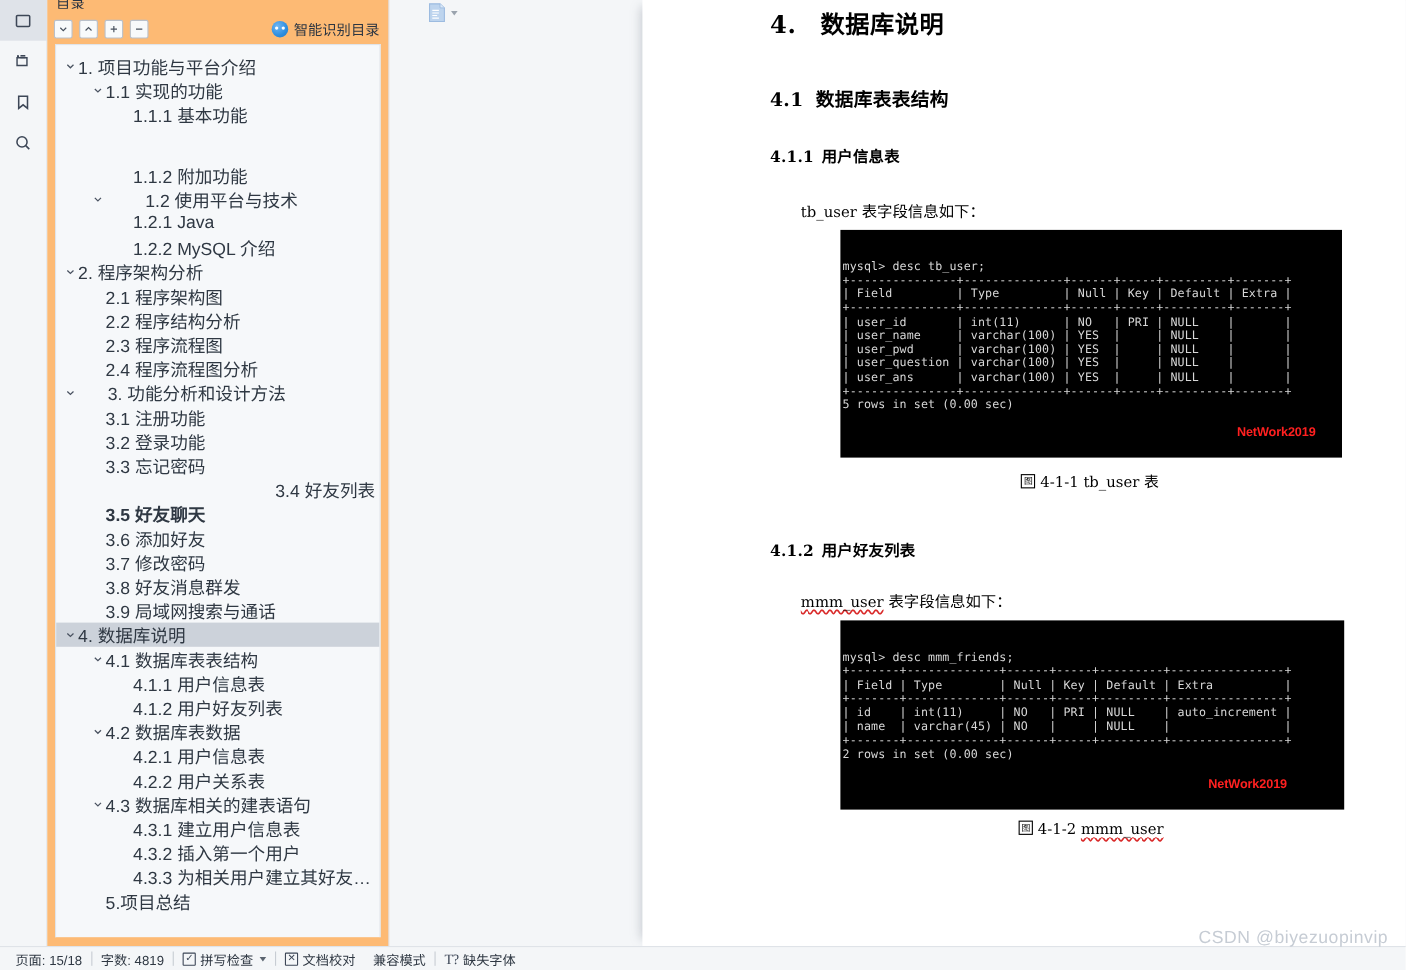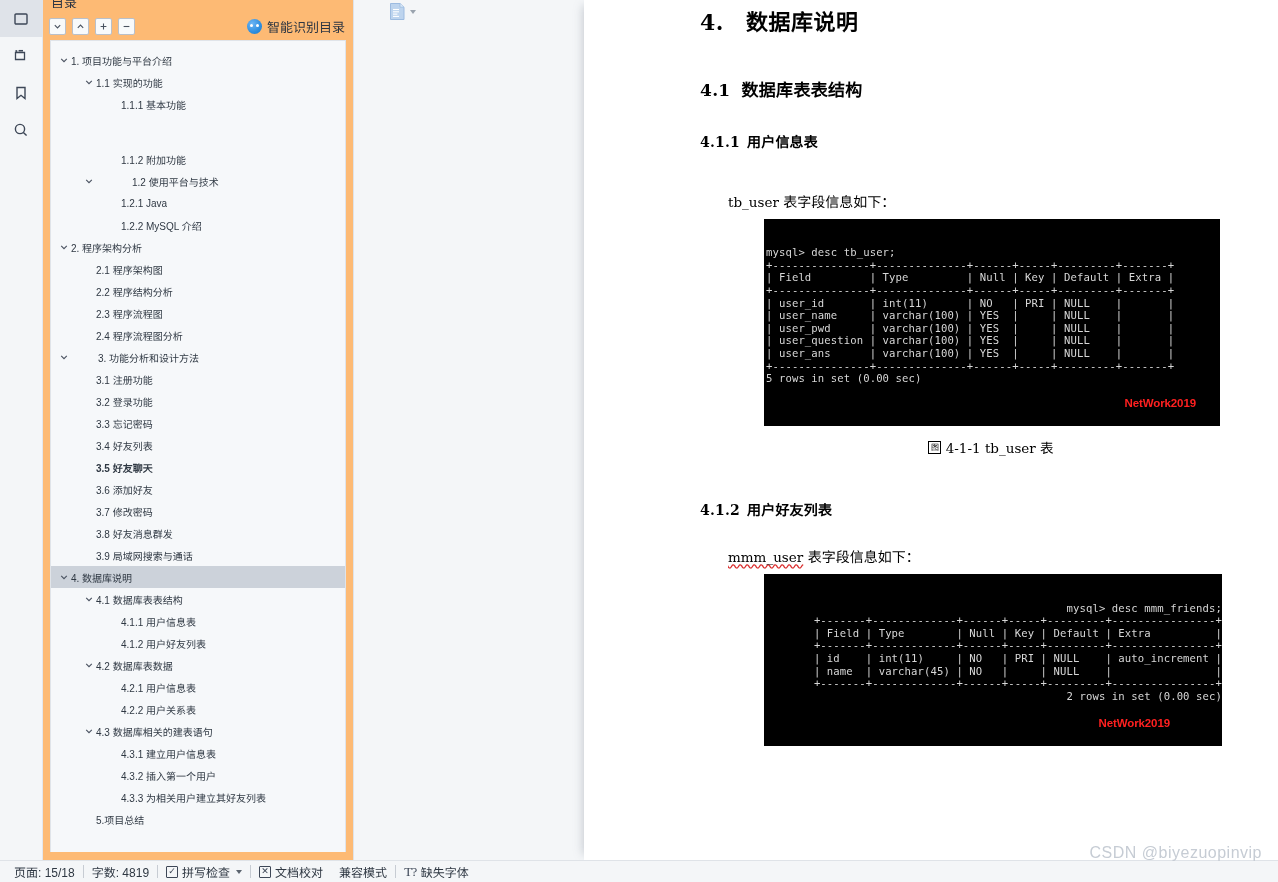--- a/index.html
+++ b/index.html
@@ -136,21 +136,21 @@
     overflow: hidden;
     position: relative;
   }
   #toc-list {
     padding-top: 8px;
   }
   .toc-item {
     height: 22px;
     display: flex;
     align-items: center;
-    font-size: 10px;
+    font-size: 16px;
     color: #2f3843;
     white-space: nowrap;
     padding-right: 4px;
   }
   .toc-item.selected { background: #ccd2da; }
   .toc-caret {
     width: 14px;
     flex: 0 0 14px;
     display: flex;
     align-items: center;
@@ -537,21 +537,21 @@
               <span class="toc-label">3.2 登录功能</span>
             </div>
             <div class="toc-item" style="padding-left: 31px;">
               <span class="toc-caret empty">
                 <svg width="10" height="10" viewBox="0 0 10 10" fill="none" stroke="currentColor" stroke-width="1.15">
                   <path d="M2.2 3.9 L5 6.6 L7.8 3.9"></path>
                 </svg>
               </span>
               <span class="toc-label">3.3 忘记密码</span>
             </div>
-            <div class="toc-item" style="padding-left: 31px;">
+            <div class="toc-item" style="padding-left: 31px; justify-content: space-between;">
               <span class="toc-caret empty">
                 <svg width="10" height="10" viewBox="0 0 10 10" fill="none" stroke="currentColor" stroke-width="1.15">
                   <path d="M2.2 3.9 L5 6.6 L7.8 3.9"></path>
                 </svg>
               </span>
               <span class="toc-label">3.4 好友列表</span>
             </div>
             <div class="toc-item" style="padding-left: 31px; font-weight: bold;">
               <span class="toc-caret empty">
                 <svg width="10" height="10" viewBox="0 0 10 10" fill="none" stroke="currentColor" stroke-width="1.15">
@@ -716,46 +716,49 @@
           </h1>
 
           <h2 class="h2" style="margin-top:40px;">
             <span class="num">4.1</span><span>数据库表表结构</span>
           </h2>
 
           <h3 class="h3" style="margin-top:30px;">
             <span class="num">4.1.1</span><span>用户信息表</span>
           </h3>
 
-          <p class="para" style="margin-top:40px; margin-left:28px;">
+          <p class="para" style="margin-top:30px; margin-left:28px;">
             <span class="mono-ins">tb_user</span><span> 表字段信息如下：</span>
           </p>
 
           <div class="term" style="margin-top:8px; margin-left:64px; width:454px; padding:2px 0 3px 2px;">
             <div><div>mysql&gt; desc tb_user;</div><div>+---------------+--------------+------+-----+---------+-------+</div><div>| Field         | Type         | Null | Key | Default | Extra |</div><div>+---------------+--------------+------+-----+---------+-------+</div><div>| user_id       | int(11)      | NO   | PRI | NULL    |       |</div><div>| user_name     | varchar(100) | YES  |     | NULL    |       |</div><div>| user_pwd      | varchar(100) | YES  |     | NULL    |       |</div><div>| user_question | varchar(100) | YES  |     | NULL    |       |</div><div>| user_ans      | varchar(100) | YES  |     | NULL    |       |</div><div>+---------------+--------------+------+-----+---------+-------+</div><div>5 rows in set (0.00 sec)</div></div>
             <span class="wm" style="right:24px; bottom:16px;">NetWork2019</span>
           </div>
 
           <p class="caption" style="margin-top:11px; margin-left:64px; width:454px;">
             <span class="missing-glyph">图</span><span> 4-1-1 tb_user </span><span>表</span>
           </p>
 
           <h3 class="h3" style="margin-top:42px;">
             <span class="num">4.1.2</span><span>用户好友列表</span>
           </h3>
 
           <p class="para" style="margin-top:27px; margin-left:28px;">
             <span class="mono-ins spell">mmm_user</span><span> 表字段信息如下：</span>
           </p>
 
-          <div class="term" style="margin-top:8px; margin-left:64px; width:456px; padding:3px 0 6px 2px;text-align:right;">
+          <div class="term" style="margin-top:8px; margin-left:64px; width:456px; padding:3px 0 6px 2px;">
             <div><div>mysql&gt; desc mmm_friends;</div><div>+-------+-------------+------+-----+---------+----------------+</div><div>| Field | Type        | Null | Key | Default | Extra          |</div><div>+-------+-------------+------+-----+---------+----------------+</div><div>| id    | int(11)     | NO   | PRI | NULL    | auto_increment |</div><div>| name  | varchar(45) | NO   |     | NULL    |                |</div><div>+-------+-------------+------+-----+---------+----------------+</div><div>2 rows in set (0.00 sec)</div></div>
             <span class="wm" style="right:52px; bottom:17px;">NetWork2019</span>
           </div>
 
+          <p class="caption" style="margin-top:10px; margin-left:64px; width:456px;">
+            <span class="missing-glyph">图</span><span> 4-1-2 </span><span class="spell">mmm_user</span>
+          </p>
 
         </div>
       </div>
     </div>
   </div>
 
   <div id="statusbar">
     <div class="sb-item">页面: 15/18</div>
     <div class="sb-sep"></div>
     <div class="sb-item">字数: 4819</div>

